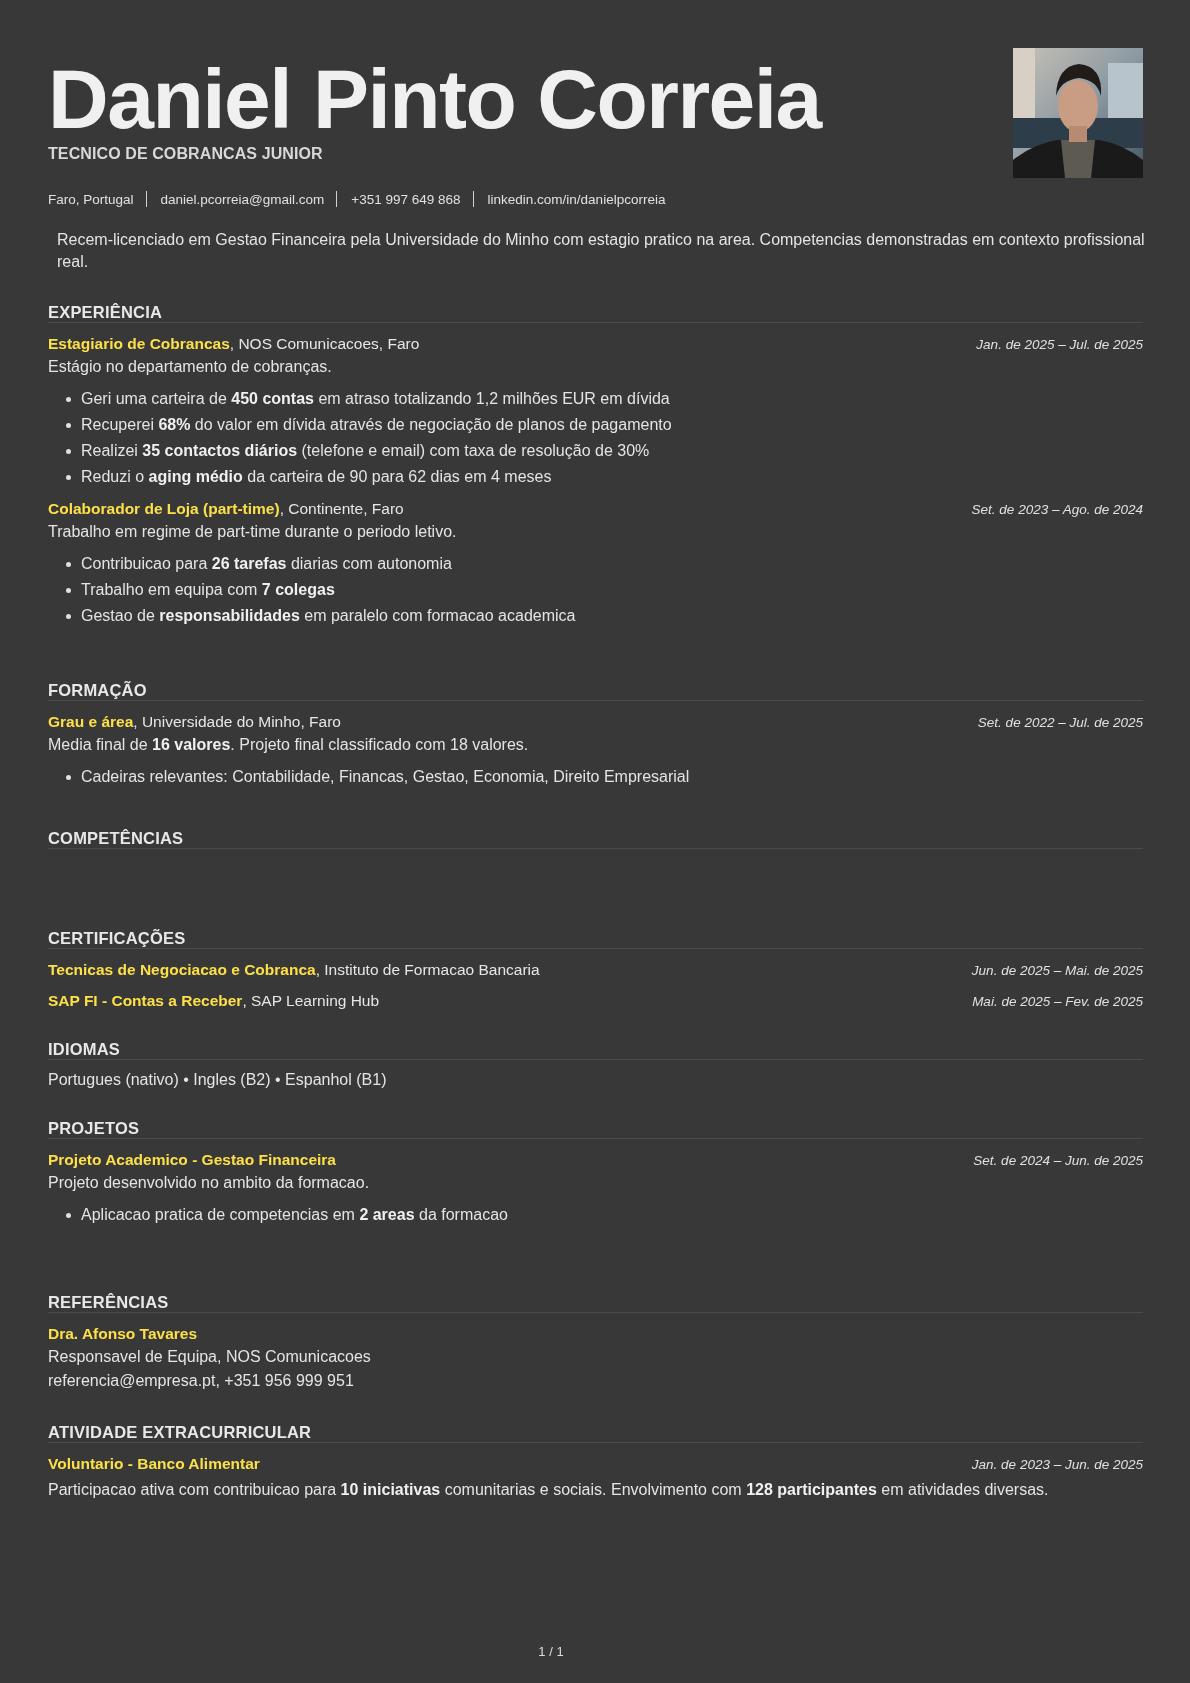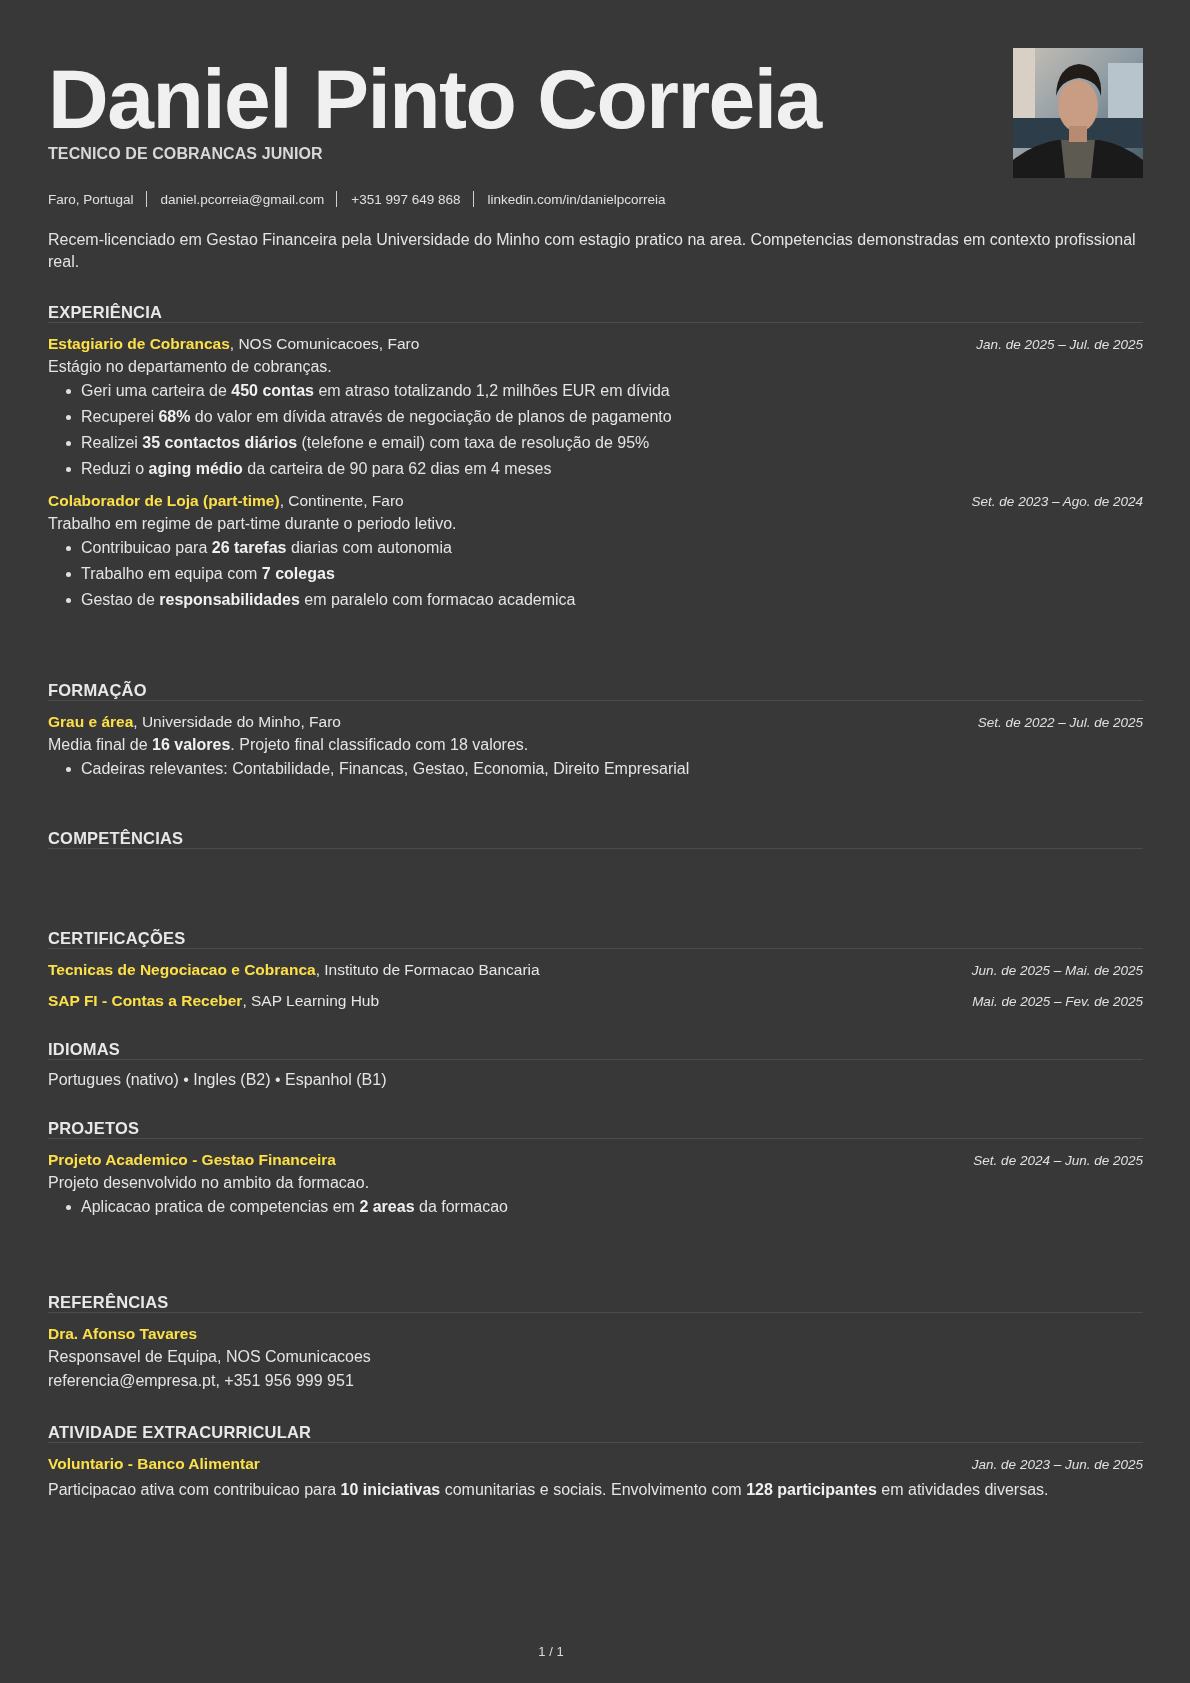--- a/index.html
+++ b/index.html
@@ -22,33 +22,33 @@
   .photo {
     position: absolute; left: 965px; top: 48px; width: 130px; height: 130px;
     overflow: hidden; background: #6d7a84;
   }
   .contacts {
     position: absolute; top: 191px; left: 0; display: flex; align-items: center;
     font-size: 13.5px; color: #e0e0e0;
   }
   .contacts .sep { display: inline-block; width: 1px; height: 16px; background: #d0d0d0; margin: 0 14px 0 12px; }
   .summary {
-    position: absolute; top: 229px; left: 0; width: 1095px;
+    position: absolute; top: 229px; left: 9px; width: 1095px;
     font-size: 16px; line-height: 22px; color: #e4e4e4;
   }
   .section { position: absolute; left: 0; width: 1095px; }
   .sec-title {
     font-size: 16.5px; font-weight: bold; color: #e8e8e8; letter-spacing: 0.2px;
     padding-bottom: 0; border-bottom: 1px solid #4c4c4c; line-height: 20px;
   }
   .entry-head { display: flex; justify-content: space-between; align-items: baseline; font-size: 15.5px; line-height: 22px; }
   .entry-head .date { font-style: italic; font-size: 13.5px; color: #e0e0e0; }
   .entry-head b { font-weight: bold; color: #fde047; }
   .desc { font-size: 16px; line-height: 22px; color: #e4e4e4; }
-  ul.bullets { list-style: none; margin-top: 0; }
+  ul.bullets { list-style: none; margin-top: 8px; }
   ul.bullets li { position: relative; padding-left: 33px; font-size: 16px; line-height: 26px; color: #e4e4e4; }
   ul.bullets li::before {
     content: ""; position: absolute; left: 18px; top: 11px; width: 5px; height: 5px; border-radius: 50%; background: #e0e0e0;
   }
   b, strong { font-weight: bold; color: #f0f0f0; }
   .footer { position: absolute; top: 1644px; left: 0; width: 1102px; text-align: center; font-size: 13px; color: #dcdcdc; }
 </style>
 </head>
 <body>
 
@@ -95,21 +95,21 @@
 
     <div style="margin-top:10px">
       <div class="entry-head">
         <span><b>Estagiario de Cobrancas</b><span>, NOS Comunicacoes, Faro</span></span>
         <span class="date">Jan. de 2025 – Jul. de 2025</span>
       </div>
       <div class="desc">Estágio no departamento de cobranças.</div>
       <ul class="bullets">
         <li><span>Geri uma carteira de </span><b>450 contas</b><span> em atraso totalizando 1,2 milhões EUR em dívida</span></li>
         <li><span>Recuperei </span><b>68%</b><span> do valor em dívida através de negociação de planos de pagamento</span></li>
-        <li><span>Realizei </span><b>35 contactos diários</b><span> (telefone e email) com taxa de resolução de 95%</span></li>
+        <li><span>Realizei </span><b>35 contactos diários</b><span> (telefone e email) com taxa de resolução de 30%</span></li>
         <li><span>Reduzi o </span><b>aging médio</b><span> da carteira de 90 para 62 dias em 4 meses</span></li>
       </ul>
     </div>
 
     <div style="margin-top:8px">
       <div class="entry-head">
         <span><b>Colaborador de Loja (part-time)</b><span>, Continente, Faro</span></span>
         <span class="date">Set. de 2023 – Ago. de 2024</span>
       </div>
       <div class="desc">Trabalho em regime de part-time durante o periodo letivo.</div>

